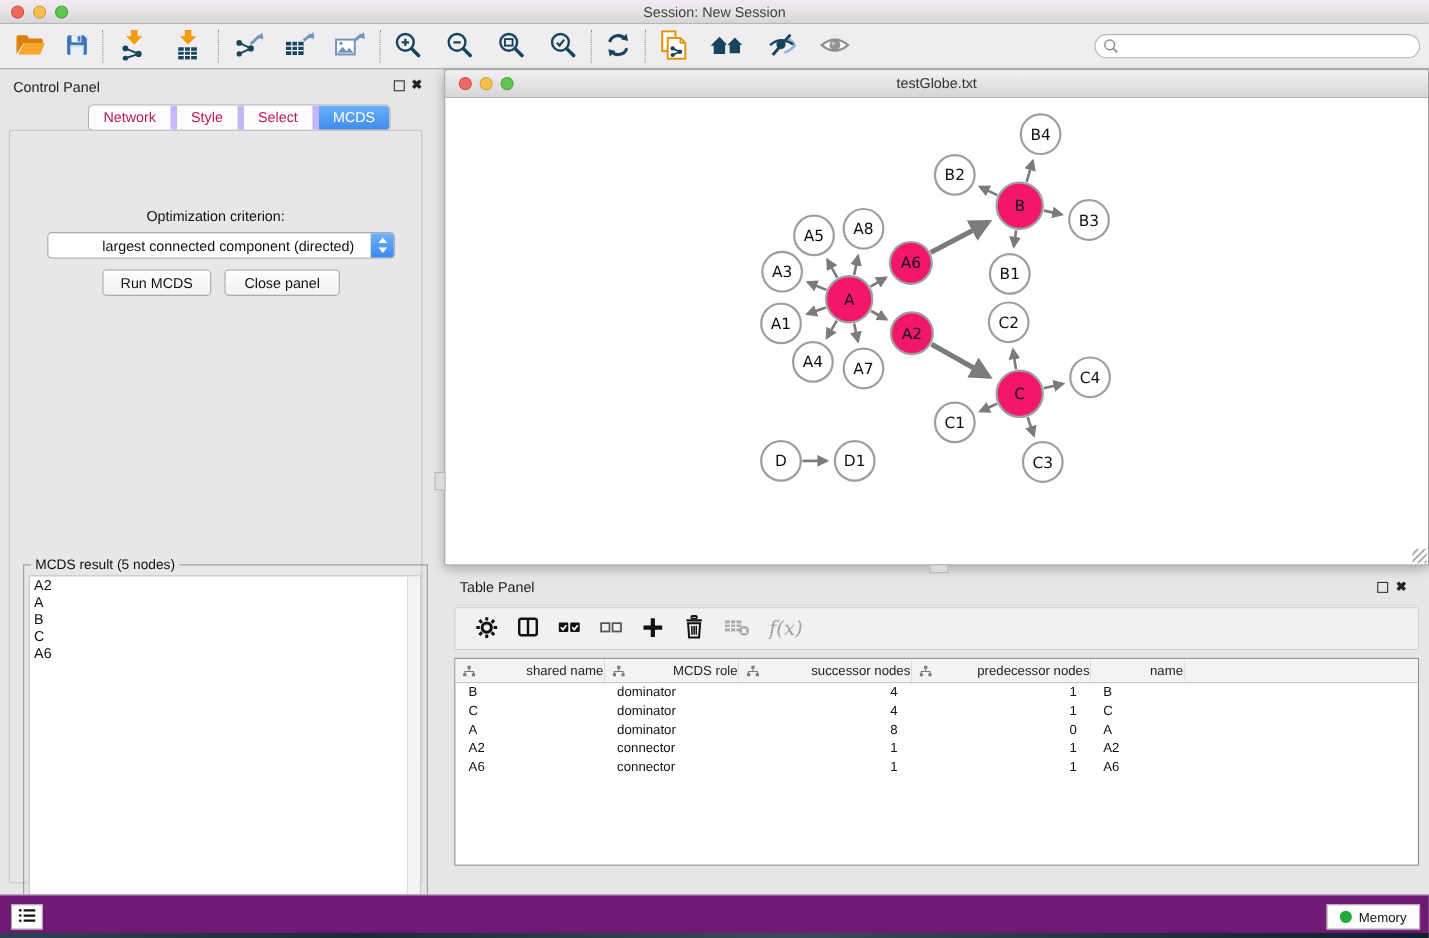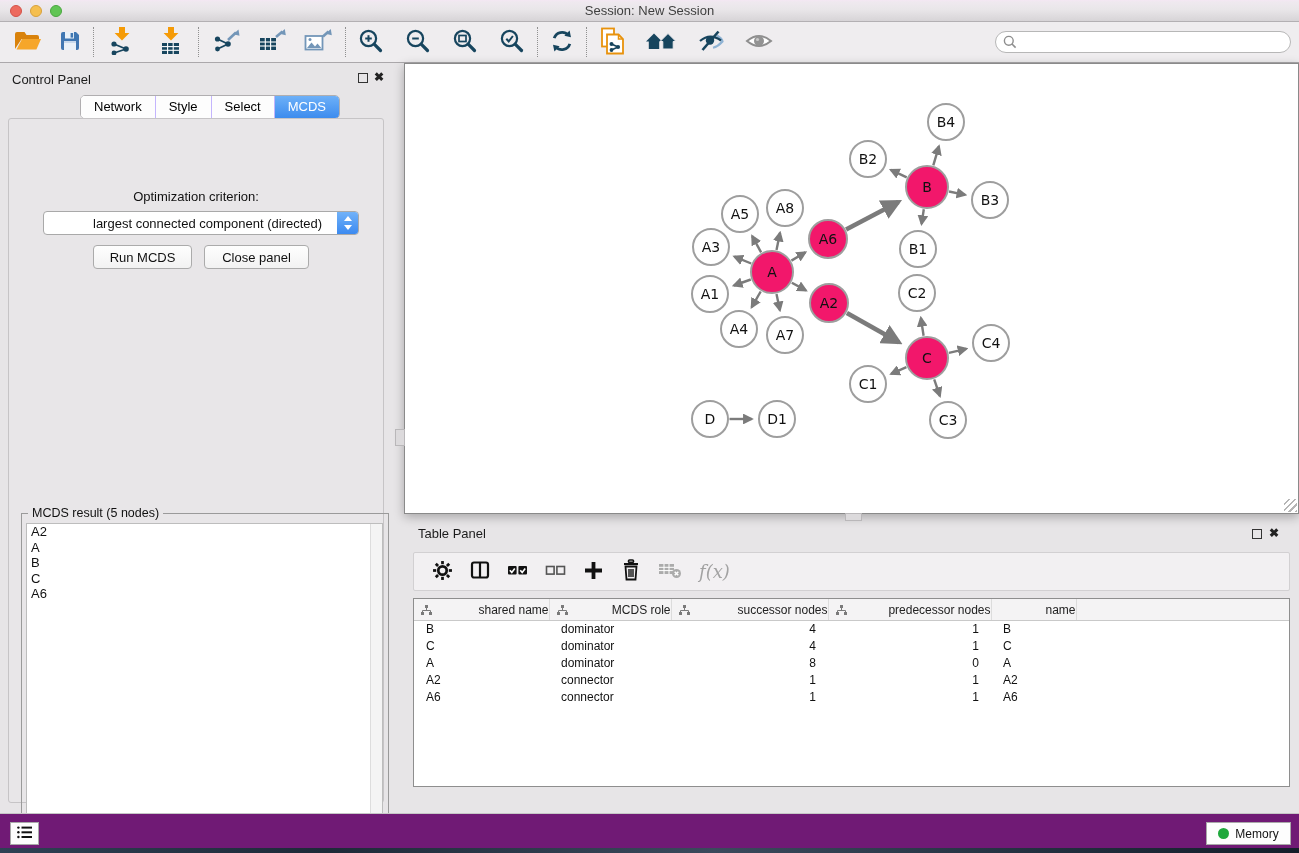--- a/index.html
+++ b/index.html
@@ -28,21 +28,21 @@
     padding:0 8px 0 26px;font-size:12px;background:#fff;outline:none;box-sizing:border-box;}
   .tb-search svg{position:absolute;left:8px;top:4px;}
   
   .control-panel{position:absolute;left:2px;top:64px;width:388px;height:744px;}
   .cp-title{position:absolute;left:10px;top:8px;font-size:13px;color:#1c1c1c;}
   .panel-float{position:absolute;top:9px;width:10px;height:10px;border:1.5px solid #333;box-sizing:border-box;}
   .panel-close{position:absolute;top:6px;font-size:12px;font-weight:bold;color:#222;line-height:14px;}
   .cp-float{right:22px;} .cp-close{right:6px;}
   .cp-tabs{position:absolute;left:78px;top:31px;display:flex;height:22px;
     border:1px solid #b0aeb0;border-radius:5px;background:#fff;overflow:hidden;}
-  .cp-tab{font-size:13px;padding:0 13px;line-height:21px;color:#000000;border-right:1px solid #c4b5fd;background:#fdfdfd;}
+  .cp-tab{font-size:13px;padding:0 13px;line-height:21px;color:#be185d;border-right:6px solid #c4b5fd;background:#fdfdfd;}
   .cp-tab:last-child{border-right:none;}
   .cp-tab.active{background:linear-gradient(#6db0f8,#3d8cee);color:#fff;}
   .cp-content{position:absolute;left:6px;top:54px;width:374px;height:683px;
     background:#e8e6e8;border:1px solid #c6c4c6;border-radius:3px;}
   .cp-opt-label{position:absolute;left:0;right:0;top:70px;text-align:center;font-size:13px;color:#111;}
   .cp-select{position:absolute;left:34px;top:92px;width:316px;height:24px;background:#fff;
     border:1px solid #a9a9a9;border-radius:4px;box-sizing:border-box;display:flex;align-items:center;}
   .cp-select .val{font-size:13px;padding-left:9px;color:#111;flex:1;white-space:nowrap;overflow:hidden;margin-left:40px;}
   .cp-select .stepper{width:21px;height:22px;border-radius:0 3px 3px 0;
     background:linear-gradient(#71b2f9,#3c8af0);position:relative;}
@@ -321,20 +321,28 @@
             <div class="cp-list-item">C</div>
             <div class="cp-list-item">A6</div>
           </div>
         <div class="track"></div>
       </div>
     </div>
   </div>
 </div>
 
 <div class="net-window">
+  <div class="nw-titlebar">
+    <div class="nw-lights">
+      <span class="light red"></span>
+      <span class="light yellow"></span>
+      <span class="light green"></span>
+    </div>
+    <div class="title">testGlobe.txt</div>
+  </div>
   <div class="nw-canvas" id="graph-canvas"><svg width="891" height="423" viewBox="0 0 891 423" xmlns="http://www.w3.org/2000/svg">
         <defs>
           <marker id="arr" viewBox="0 0 10 10" refX="8" refY="5" markerWidth="4.5" markerHeight="4.5" orient="auto" markerUnits="strokeWidth">
             <path d="M0 0 L10 5 L0 10 z" fill="#7B7B7B"></path>
           </marker>
         </defs>
         <line x1="346.2" y1="174.5" x2="329.4" y2="167.6" stroke="#7B7B7B" stroke-width="2.4" marker-end="url(#arr)"></line>
         <line x1="356.1" y1="163.3" x2="347.2" y2="147.2" stroke="#7B7B7B" stroke-width="2.4" marker-end="url(#arr)"></line>
         <line x1="371.5" y1="161.0" x2="375.0" y2="143.8" stroke="#7B7B7B" stroke-width="2.4" marker-end="url(#arr)"></line>
         <line x1="345.8" y1="190.5" x2="328.9" y2="196.5" stroke="#7B7B7B" stroke-width="2.4" marker-end="url(#arr)"></line>

